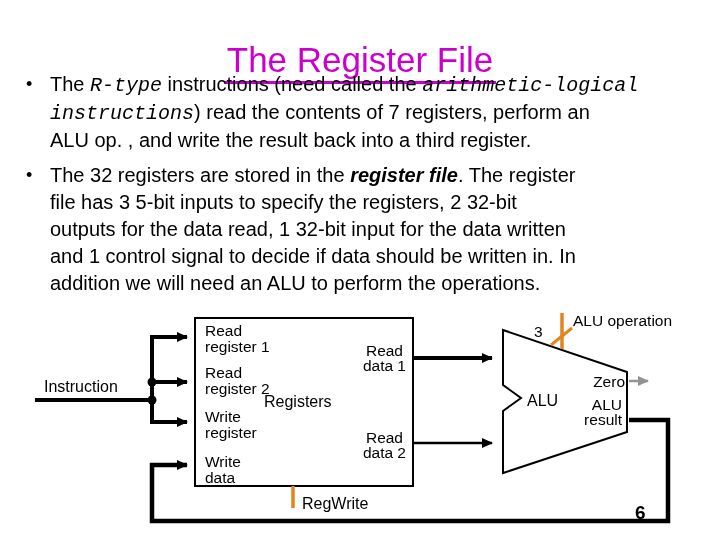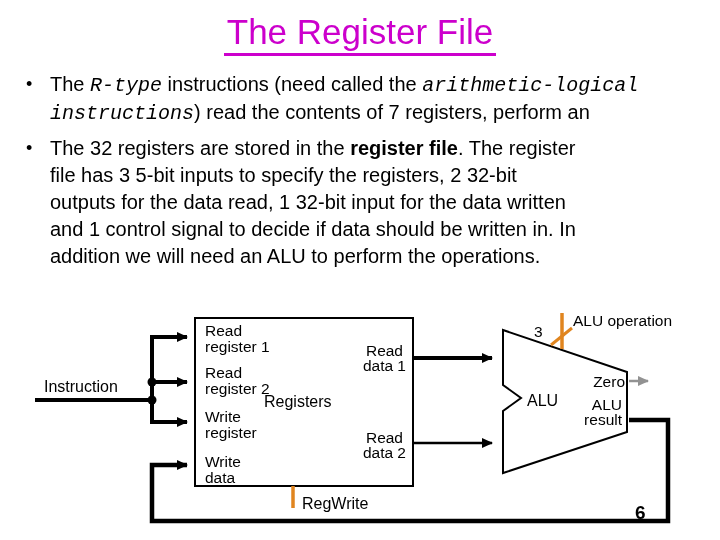--- a/index.html
+++ b/index.html
@@ -3,49 +3,49 @@
 <meta charset="utf-8">
 <style>
   html,body{margin:0;padding:0;background:#fff;}
   .slide{
     position:relative;width:720px;height:540px;background:#ffffff;overflow:hidden;
     font-family:"Liberation Sans",sans-serif;color:#000;
   }
   .title-wrap{position:absolute;top:12px;left:0;right:0;text-align:center;}
   .title{
     display:inline-block;font-size:35px;line-height:1.15;font-weight:400;
-    color:#CC00CC;border-bottom:3px solid #CC00CC;padding:0 3px 1px 3px;
+    color:#CC00CC;border-bottom:3px solid #CC00CC;padding:0 3px 1px 3px;margin-top:28px;
   }
   .content{position:absolute;left:26px;top:71px;width:692px;font-size:20px;line-height:27px;}
   .bullet{display:flex;align-items:flex-start;}
   .bullet + .bullet{margin-top:8px;}
   .dot{width:24px;flex:0 0 24px;font-size:18px;}
   .it{font-style:italic;font-family:Liberation Mono, monospace;}
-  .bi{font-weight:bold;margin-top:33px;}
+  .bi{font-style:italic;font-weight:bold;margin-top:33px;}
   .diagram{position:absolute;left:0;top:310px;}
   .diagram text{font-family:"Liberation Sans",sans-serif;fill:#000;}
   .lbl{font-size:15.5px;}
   .lbl-big{font-size:16px;}
   .orange{fill:#E0851F;}
   .gray{fill:#929292;}
   .page-num{position:absolute;left:635px;top:502px;font-size:19px;font-weight:bold;}
 </style>
 </head>
 <body>
 
 <div class="slide">
 
   <div class="title-wrap">
     <span class="title">The Register File</span>
   </div>
 
   <div class="content">
     <div class="bullet">
       <span class="dot">•</span>
-      <div><span>The </span><span class="it">R-type</span><span> instructions (need called the </span><span class="it">arithmetic-logical</span><br><span class="it">instructions</span><span>) read the contents of 7 registers, perform an</span><br></div>
+      <div><span>The </span><span class="it">R-type</span><span> instructions (need called the </span><span class="it">arithmetic-logical</span><br><span class="it">instructions</span><span>) read the contents of 7 registers, perform an</span><br><span>ALU op. , and write the result back into a third register.</span></div>
     </div>
     <div class="bullet">
       <span class="dot">•</span>
       <div><span>The 32 registers are stored in the </span><span class="bi">register file</span><span>. The register</span><br><span>file has 3 5-bit inputs to specify the registers, 2 32-bit</span><br><span>outputs for the data read, 1 32-bit input for the data written</span><br><span>and 1 control signal to decide if data should be written in. In</span><br><span>addition we will need an ALU to perform the operations.</span></div>
     </div>
   </div>
 
   <svg class="diagram" width="720" height="230" viewBox="0 0 720 230">
     <defs>
       <marker id="ah" markerWidth="11" markerHeight="10" refX="10" refY="5" orient="auto" markerUnits="userSpaceOnUse">

